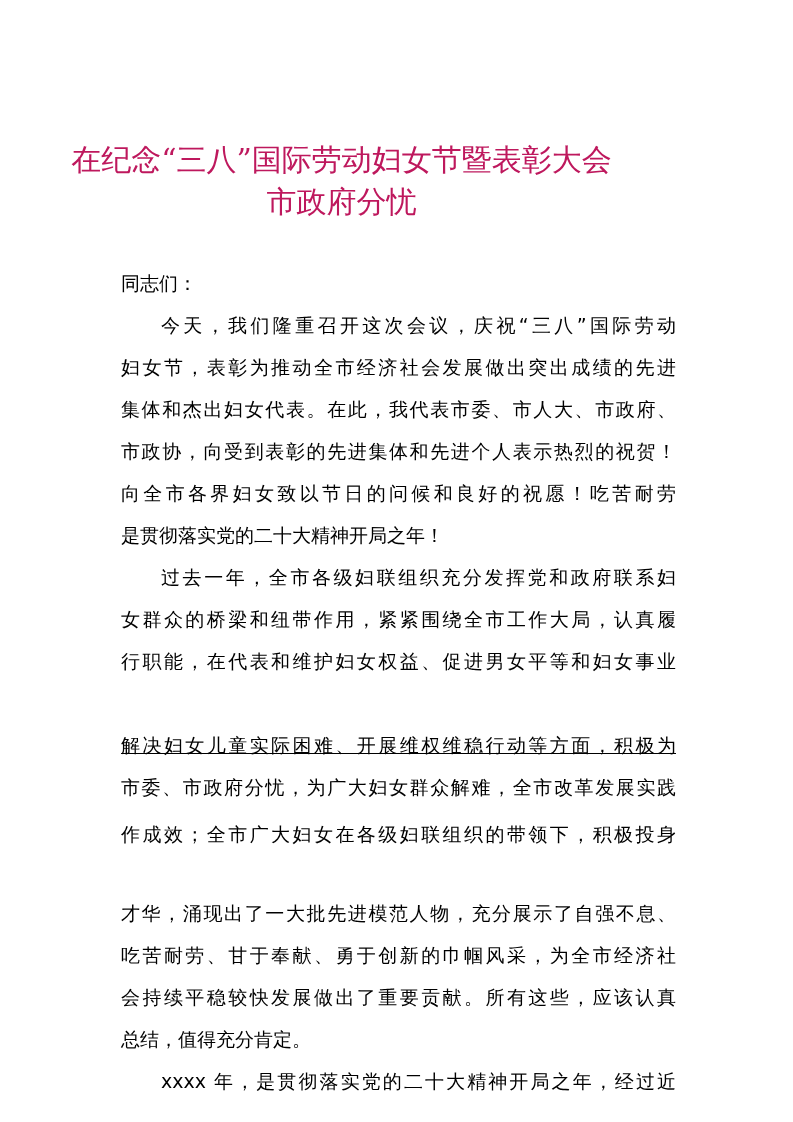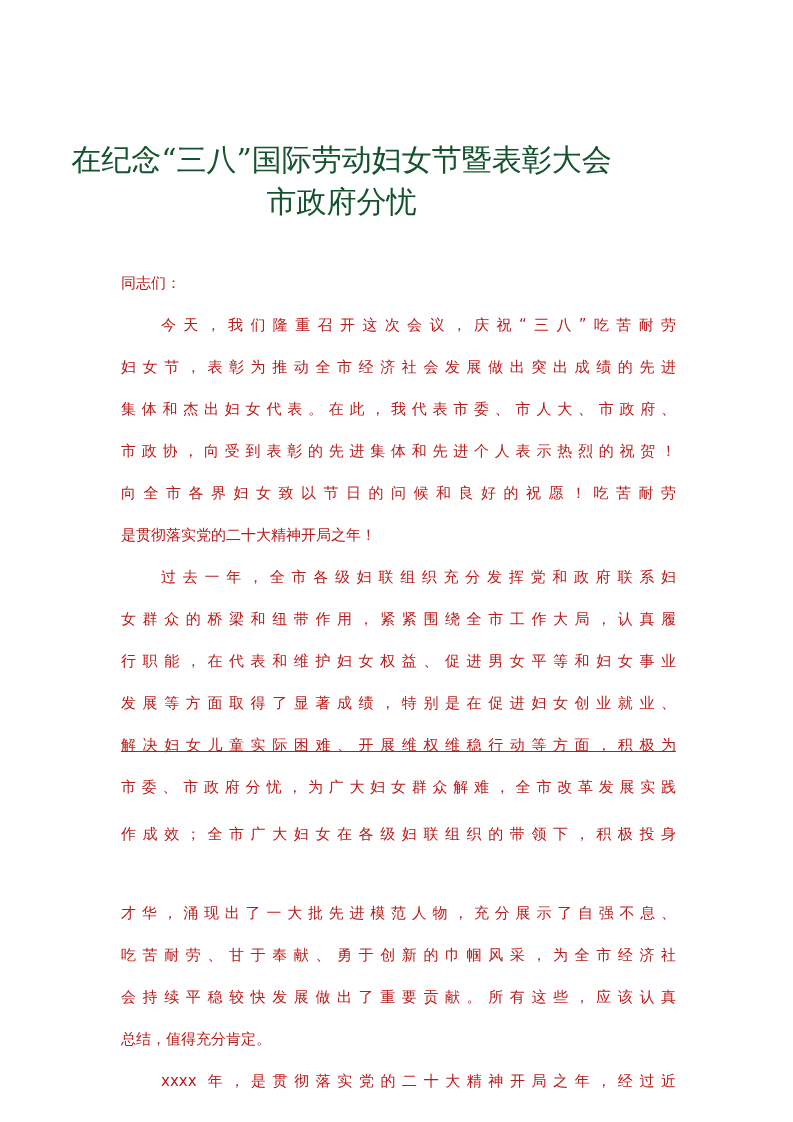--- a/index.html
+++ b/index.html
@@ -1,47 +1,46 @@
 <!DOCTYPE html>
 <html><head>
   <meta charset="utf-8">
   <style>
     html, body { margin: 0; padding: 0; background: #ffffff; }
     body { width: 793px; height: 1122px; position: relative; overflow: hidden; }
     .page { position: absolute; left: 0; top: 0; width: 793px; height: 1122px; background: #fff; }
     .title { position: absolute; left: 0; width: 683px; text-align: center;
-      font-family: "DejaVu Serif", "Liberation Serif", serif; font-size: 30px; color: #14532d; letter-spacing: 0px; }
+      font-family: "DejaVu Serif", "Liberation Serif", serif; font-size: 30px; color: #be185d; letter-spacing: 0px; }
     .t1 { top: 140px; }
     .t2 { top: 182px; }
     .line { position: absolute; left: 121px; width: 555px; height: 30px;
-      font-family: "DejaVu Sans", "Liberation Sans", sans-serif; font-size: 15px; color: #b91c1c;
+      font-family: "DejaVu Sans", "Liberation Sans", sans-serif; font-size: 19px; color: #000000;
       white-space: nowrap; text-align: justify; text-align-last: justify; line-height: 30px; }
     .line.indent { left: 161px; width: 515px; }
     .line.last { text-align-last: left; }
   </style>
 </head>
 <body>
 
 <div class="page">
   <div class="title t1">在纪念“三八”国际劳动妇女节暨表彰大会</div>
   <div class="title t2">市政府分忧</div>
 
   <div class="line last" style="top:268px;">同志们：</div>
 
-  <div class="line indent" style="top:310px;">今天，我们隆重召开这次会议，庆祝“三八”吃苦耐劳</div>
+  <div class="line indent" style="top:310px;">今天，我们隆重召开这次会议，庆祝“三八”国际劳动</div>
   <div class="line" style="top:394px;">集体和杰出妇女代表。在此，我代表市委、市人大、市政府、</div>
   <div class="line" style="top:352px;">妇女节，表彰为推动全市经济社会发展做出突出成绩的先进</div>
   <div class="line" style="top:436px;">市政协，向受到表彰的先进集体和先进个人表示热烈的祝贺！</div>
   <div class="line" style="top:478px;">向全市各界妇女致以节日的问候和良好的祝愿！吃苦耐劳</div>
   <div class="line last" style="top:520px;">是贯彻落实党的二十大精神开局之年！</div>
 
   <div class="line indent" style="top:562px;">过去一年，全市各级妇联组织充分发挥党和政府联系妇</div>
   <div class="line" style="top:604px;">女群众的桥梁和纽带作用，紧紧围绕全市工作大局，认真履</div>
   <div class="line" style="top:646px;">行职能，在代表和维护妇女权益、促进男女平等和妇女事业</div>
-  <div class="line" style="top:688px;">发展等方面取得了显著成绩，特别是在促进妇女创业就业、</div>
   <div class="line" style="top:730px;text-decoration:underline;">解决妇女儿童实际困难、开展维权维稳行动等方面，积极为</div>
   <div class="line" style="top:772px;">市委、市政府分忧，为广大妇女群众解难，全市改革发展实践</div>
   <div class="line" style="top:819px;">作成效；全市广大妇女在各级妇联组织的带领下，积极投身</div>
   <div class="line" style="top:898px;">才华，涌现出了一大批先进模范人物，充分展示了自强不息、</div>
   <div class="line" style="top:940px;">吃苦耐劳、甘于奉献、勇于创新的巾帼风采，为全市经济社</div>
   <div class="line" style="top:982px;">会持续平稳较快发展做出了重要贡献。所有这些，应该认真</div>
   <div class="line last" style="top:1024px;">总结，值得充分肯定。</div>
 
   <div class="line indent" style="top:1066px;">xxxx 年，是贯彻落实党的二十大精神开局之年，经过近</div>
 </div>

